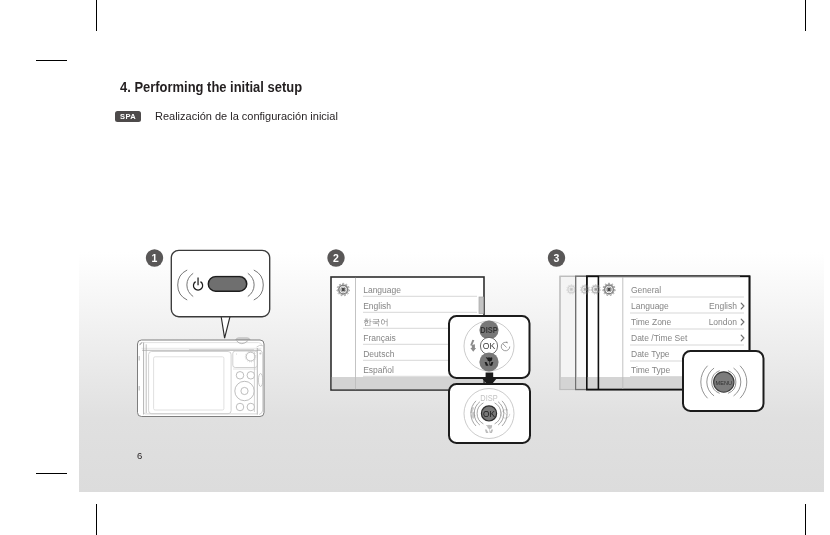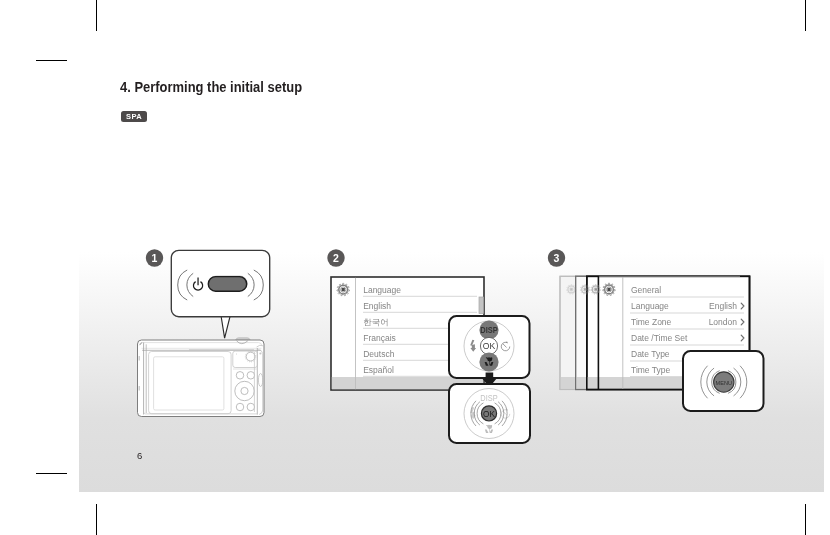--- a/index.html
+++ b/index.html
@@ -4,21 +4,21 @@
 <style>
   html,body{margin:0;padding:0;}
   body{width:830px;height:535px;background:#ffffff;overflow:hidden;
        font-family:"Liberation Sans",sans-serif;}
   #page{position:absolute;left:0;top:0;width:830px;height:535px;margin-left:36px;}
   .cropmark{position:absolute;background:#000;}
   #sheet{position:absolute;left:43px;top:31px;width:745px;height:461px;
          background:linear-gradient(180deg,#ffffff 0%,#ffffff 48%,#e0e0e0 84%,#dcdcdc 100%);}
   #title{position:absolute;left:83.5px;top:79px;font-size:14px;font-weight:bold;
          color:#231f20;white-space:nowrap;transform:scaleX(0.925);transform-origin:0 0;}
-  #badge{position:absolute;left:85px;top:111px;width:26px;height:11px;
+  #badge{position:absolute;left:79px;top:111px;width:26px;height:11px;
          background:#4d4a4a;border-radius:2.5px;color:#fff;font-size:7.5px;
          font-weight:bold;text-align:center;line-height:11.5px;letter-spacing:0.3px;}
   #subtitle{position:absolute;left:119px;top:110px;font-size:11px;color:#231f20;
             white-space:nowrap;}
   #pagenum{position:absolute;left:101px;top:450px;font-size:9.5px;color:#231f20;}
   .panel{position:absolute;}
   svg{display:block;overflow:visible;}
   .stepnum{font-size:10.5px;font-weight:bold;fill:#ffffff;
            font-family:"Liberation Sans",sans-serif;text-anchor:middle;}
 </style>
@@ -32,20 +32,21 @@
   <div class="cropmark" style="left:0;top:60px;width:31px;height:1.4px;"></div>
   <div class="cropmark" style="left:769px;top:0;width:1.4px;height:31px;"></div>
   <div class="cropmark" style="left:799px;top:60px;width:31px;height:1.4px;"></div>
   <div class="cropmark" style="left:60px;top:504px;width:1.4px;height:31px;"></div>
   <div class="cropmark" style="left:0;top:473px;width:31px;height:1.4px;"></div>
   <div class="cropmark" style="left:769px;top:504px;width:1.4px;height:31px;"></div>
   <div class="cropmark" style="left:799px;top:473px;width:31px;height:1.4px;"></div>
 
   <div id="title">4. Performing the initial setup</div>
   <div id="badge">SPA</div>
+  <div id="subtitle">Realización de la configuración inicial</div>
   <div id="pagenum">6</div>
 
   <svg width="0" height="0" style="position:absolute;" aria-hidden="true">
       <defs>
     <g id="gearshape">
       <path d="M -0.77 -4.43 L -0.49 -6.28 L 0.49 -6.28 L 0.77 -4.43 Z M 1.75 -4.15 L 2.99 -5.55 L 3.80 -5.02 L 3.04 -3.32 Z M 3.71 -2.54 L 5.51 -3.05 L 5.92 -2.17 L 4.35 -1.14 Z M 4.50 -0.13 L 6.29 0.41 L 6.15 1.37 L 4.28 1.39 Z M 3.85 2.32 L 5.06 3.75 L 4.43 4.48 L 2.85 3.48 Z M 1.99 4.04 L 2.24 5.89 L 1.30 6.16 L 0.51 4.47 Z M -0.51 4.47 L -1.30 6.16 L -2.24 5.89 L -1.99 4.04 Z M -2.85 3.48 L -4.43 4.48 L -5.06 3.75 L -3.85 2.32 Z M -4.28 1.39 L -6.15 1.37 L -6.29 0.41 L -4.50 -0.13 Z M -4.35 -1.14 L -5.92 -2.17 L -5.51 -3.05 L -3.71 -2.54 Z M -3.04 -3.32 L -3.80 -5.02 L -2.99 -5.55 L -1.75 -4.15 Z" fill="none" stroke="#9a9a9a" stroke-width="0.85"></path>
       <circle cx="0" cy="0" r="4.3" fill="none" stroke="#7f7f7f" stroke-width="1.3"></circle>
       <circle cx="0" cy="0" r="2.6" fill="#ffffff" stroke="#8e8e8e" stroke-width="0.8"></circle>
       <rect x="-1.6" y="-1.6" width="3.2" height="3.2" fill="#4a4a4a"></rect>
     </g>

